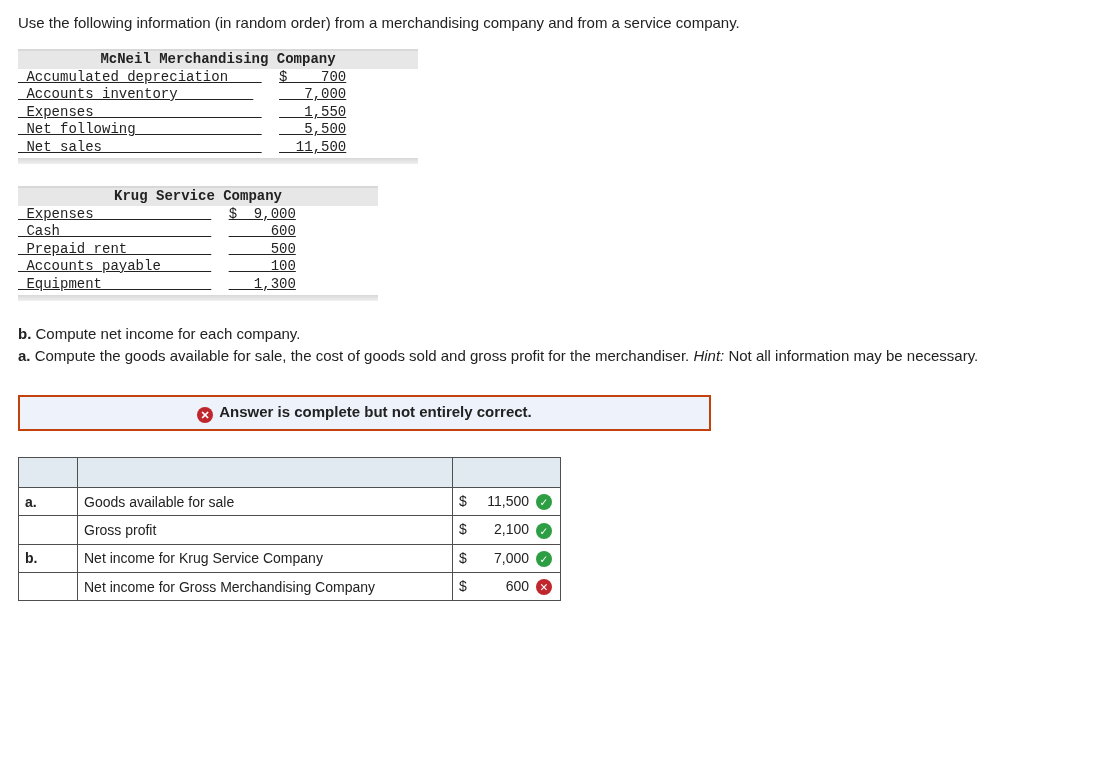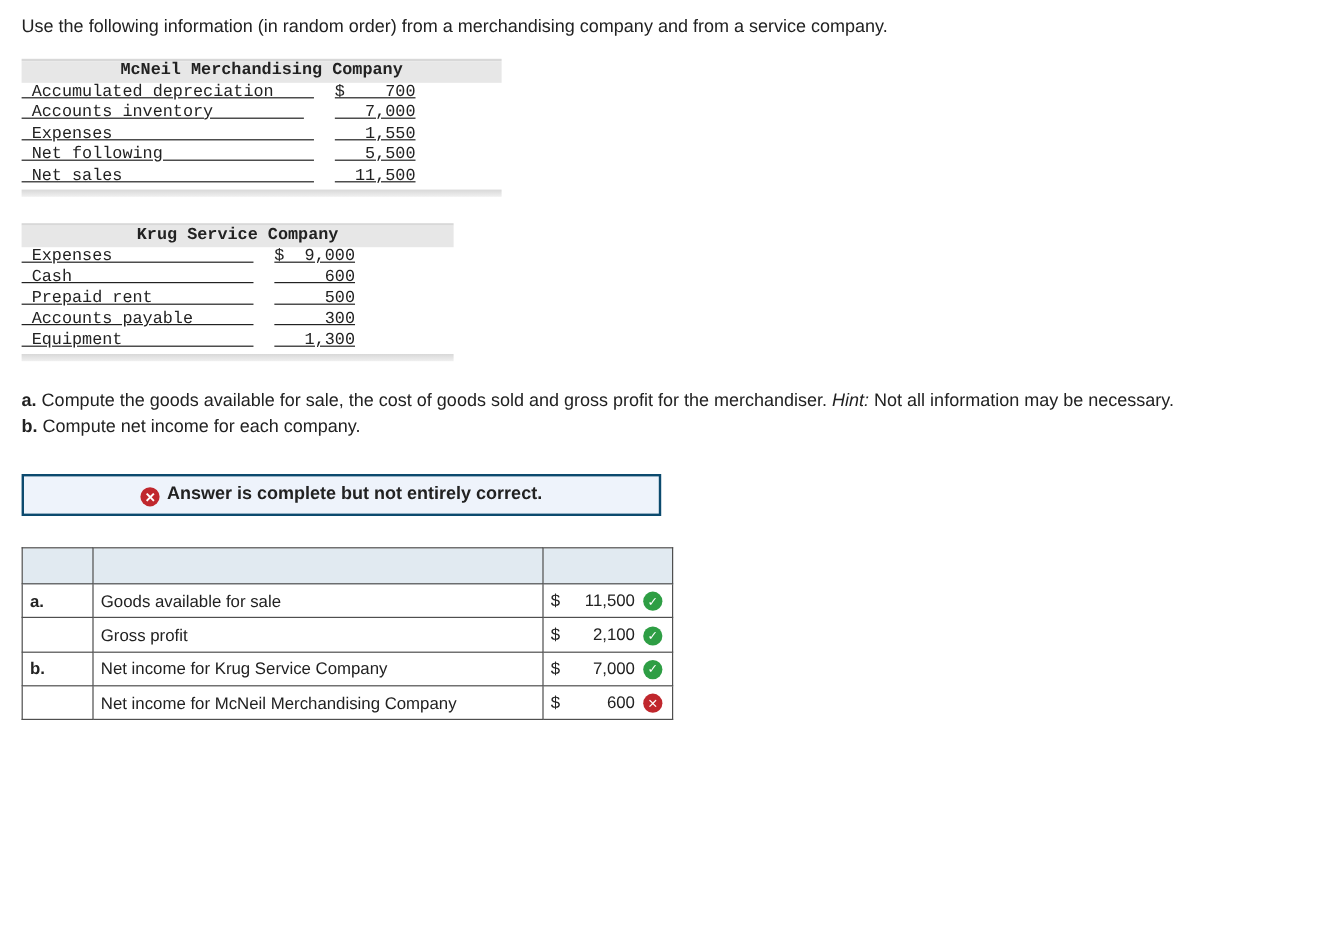--- a/index.html
+++ b/index.html
@@ -37,23 +37,23 @@
     height: 2px;
     background: #d8d8d8;
   }
   .num-col { text-align: center; min-width: 90px; }
 
   .questions { margin: 12px 0 28px 0; line-height: 1.45; }
   .questions .q-letter { font-weight: bold; }
   .hint { font-style: italic; }
 
   .feedback-box {
-    border: 2px solid #0c4a6e;
+    border: 2px solid #c2410c;
     background: #eef3fb;
-    width: 533px;
+    width: 693px;
     padding: 6px 0;
     text-align: center;
     font-weight: bold;
     margin-bottom: 26px;
     box-sizing: border-box;
   }
   .feedback-box .x-icon {
     display: inline-flex;
     width: 16px; height: 16px;
     border-radius: 50%;
@@ -144,37 +144,37 @@
         <tr>
           <td> Cash                  </td>
           <td class="num-col">     600</td>
         </tr>
         <tr>
           <td> Prepaid rent          </td>
           <td class="num-col">     500</td>
         </tr>
         <tr>
           <td> Accounts payable      </td>
-          <td class="num-col">     300</td>
+          <td class="num-col">     100</td>
         </tr>
         <tr>
           <td> Equipment             </td>
           <td class="num-col">   1,300</td>
         </tr>
       </tbody>
   </table>
   <div class="shade-bar"></div>
 </div>
 
 <div class="questions">
   <div>
-    <span class="q-letter">a.</span><span> Compute the goods available for sale, the cost of goods sold and gross profit for the merchandiser. </span><span class="hint">Hint:</span><span> Not all information may be necessary.</span>
+    <span class="q-letter">b.</span><span> Compute net income for each company.</span>
   </div>
   <div>
-    <span class="q-letter">b.</span><span> Compute net income for each company.</span>
+    <span class="q-letter">a.</span><span> Compute the goods available for sale, the cost of goods sold and gross profit for the merchandiser. </span><span class="hint">Hint:</span><span> Not all information may be necessary.</span>
   </div>
 </div>
 
 <div class="feedback-box">
   <span class="x-icon">✕</span><span>Answer is complete but not entirely correct.</span>
 </div>
 
 <table class="answer-table">
   <tbody id="ansbody">
     <tr class="head-row">
@@ -192,17 +192,17 @@
         <td class="desc-col">Gross profit</td>
         <td class="val-col"><span class="dollar">$</span><span>2,100 </span><span class="status-icon ok">✓</span></td>
       </tr>
       <tr>
         <td class="letter-col">b.</td>
         <td class="desc-col">Net income for Krug Service Company</td>
         <td class="val-col"><span class="dollar">$</span><span>7,000 </span><span class="status-icon ok">✓</span></td>
       </tr>
       <tr>
         <td class="letter-col"></td>
-        <td class="desc-col">Net income for McNeil Merchandising Company</td>
+        <td class="desc-col">Net income for Gross Merchandising Company</td>
         <td class="val-col"><span class="dollar">$</span><span>600 </span><span class="status-icon bad">✕</span></td>
       </tr>
     </tbody>
 </table>
 
 </body></html>

